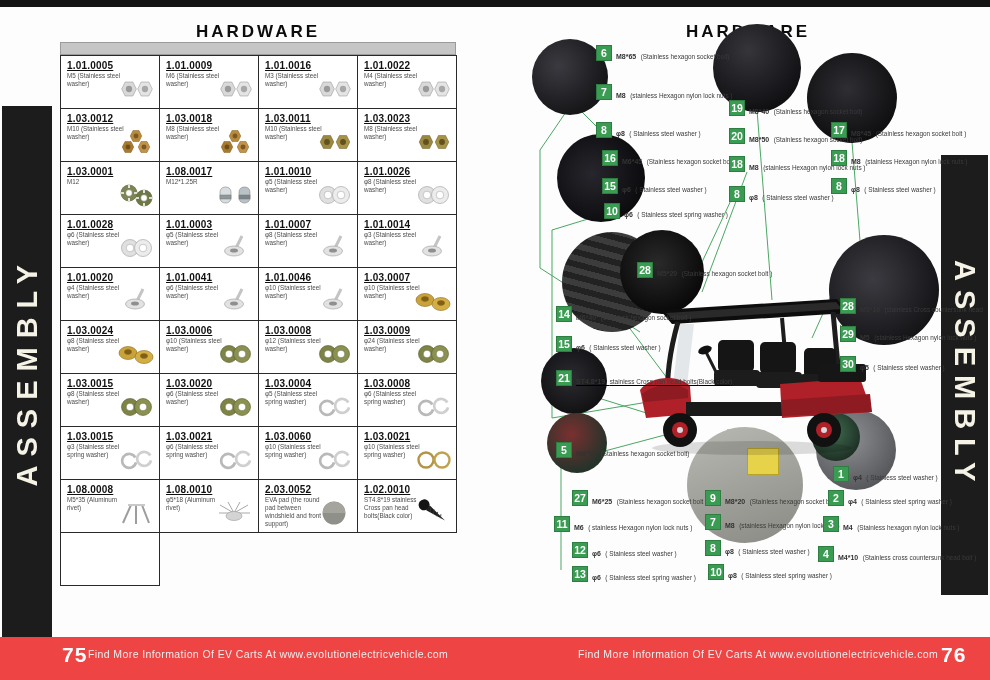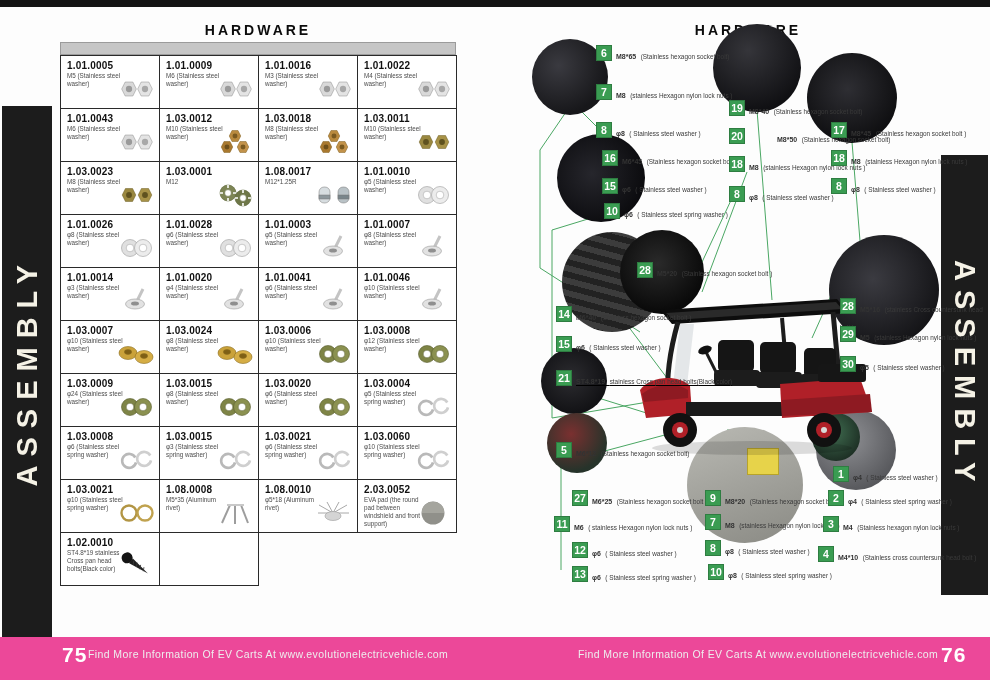--- a/index.html
+++ b/index.html
@@ -7,38 +7,38 @@
           font-family:"Liberation Sans", sans-serif;}
   .top-strip{position:absolute;left:0;top:0;width:990px;height:7px;background:#141414;}
   
   .sidebar{position:absolute;background:#1c1c1c;display:flex;align-items:center;justify-content:center;}
   .sidebar-left{left:2px;top:106px;width:50px;height:531px;}
   .sidebar-right{left:941px;top:155px;width:47px;height:440px;}
   .vtext{color:#f5f2e6;font-weight:bold;font-size:29px;letter-spacing:9px;
          writing-mode:vertical-rl;white-space:nowrap;}
   .vtext.up{transform:rotate(180deg);}
   
-  .footer{position:absolute;left:0;top:637px;width:990px;height:43px;background:#ec4899;}
+  .footer{position:absolute;left:0;top:637px;width:990px;height:43px;background:#ef4444;}
   .page-num{position:absolute;top:6px;color:#fff;font-weight:bold;font-size:21px;letter-spacing:1px;}
   .page-num.pl{left:62px;}
   .page-num.pr{left:941px;}
   .footer-url{position:absolute;top:11px;color:#eee;font-size:10.5px;letter-spacing:0.4px;white-space:nowrap;}
   .footer-url.ul{left:88px;width:330px;text-align:center;}
   .footer-url.ur{left:578px;width:340px;text-align:center;}
   
-  .ptitle{position:absolute;top:22px;font-size:14px;font-weight:bold;letter-spacing:3px;color:#0c0c0c;text-align:center;}
+  .ptitle{position:absolute;top:22px;font-size:17px;font-weight:bold;letter-spacing:3px;color:#0c0c0c;text-align:center;}
   .ptitle.tl{left:60px;width:396px;}
   .ptitle.tr{left:558px;width:380px;}
   .gray-band{position:absolute;left:60px;top:42px;width:396px;height:13px;background:#c6c6c6;border:1px solid #9b9b9b;box-sizing:border-box;}
   
   .hw-table{position:absolute;left:60px;top:55px;width:396px;display:grid;
             grid-template-columns:repeat(4,1fr);border-left:1px solid #2a2a2a;border-top:1px solid #2a2a2a;}
   .cell{position:relative;height:53px;border-right:1px solid #2a2a2a;border-bottom:1px solid #2a2a2a;
         background:#fff;box-sizing:border-box;padding:4px 2px 2px 6px;overflow:hidden;}
-  .cell .code{font-size:10px;font-weight:bold;color:#101010;letter-spacing:0.2px;}
+  .cell .code{font-size:10px;font-weight:bold;color:#101010;letter-spacing:0.2px;text-decoration:underline;}
   .cell .desc{font-size:6.3px;color:#4c4c4c;width:58px;line-height:1.25;margin-top:1px;}
   .cell .pic{position:absolute;right:2px;bottom:5px;width:42px;height:28px;}
   .cell .pic svg{width:100%;height:100%;display:block;}
   
   .callout{position:absolute;}
   .cnum{position:absolute;left:0;top:0;width:16px;height:16px;background:#3a9c52;color:#fff;
         font-size:10.5px;font-weight:bold;display:flex;align-items:center;justify-content:center;
         border:1px solid #2e7d41;box-sizing:border-box;}
   .cbody{margin-left:20px;width:95px;}
   .cpart{font-size:7px;color:#333;font-weight:bold;line-height:1.2;}
@@ -100,32 +100,20 @@
             <polygon points="7,10.149999999999999 14,6.6499999999999995 21,10.149999999999999 21,17.85 14,21.35 7,17.85" fill="#d9d9d9" stroke="#8f8f8f" stroke-width="0.5" transform="rotate(90 14 14)"></polygon>
    <circle cx="14" cy="14" r="3.15" fill="#9a9a9a"></circle>
             <polygon points="23,10.149999999999999 30,6.6499999999999995 37,10.149999999999999 37,17.85 30,21.35 23,17.85" fill="#e4e4e4" stroke="#8f8f8f" stroke-width="0.5" transform="rotate(90 30 14)"></polygon>
    <circle cx="30" cy="14" r="3.15" fill="#a8a8a8"></circle>
           </svg>
         </div>
       </div>
       <div class="cell">
         <div class="code">1.01.0022</div>
        <div class="desc">M4 (Stainless steel washer)</div>
-       <div class="pic">
-          <svg viewBox="0 0 42 28">
-            <polygon points="7,10.149999999999999 14,6.6499999999999995 21,10.149999999999999 21,17.85 14,21.35 7,17.85" fill="#d9d9d9" stroke="#8f8f8f" stroke-width="0.5" transform="rotate(90 14 14)"></polygon>
-   <circle cx="14" cy="14" r="3.15" fill="#9a9a9a"></circle>
-            <polygon points="23,10.149999999999999 30,6.6499999999999995 37,10.149999999999999 37,17.85 30,21.35 23,17.85" fill="#e4e4e4" stroke="#8f8f8f" stroke-width="0.5" transform="rotate(90 30 14)"></polygon>
-   <circle cx="30" cy="14" r="3.15" fill="#a8a8a8"></circle>
-          </svg>
-        </div>
-      </div>
-      <div class="cell">
-        <div class="code">1.01.0043</div>
-       <div class="desc">M6 (Stainless steel washer)</div>
        <div class="pic">
           <svg viewBox="0 0 42 28">
             <polygon points="7,10.149999999999999 14,6.6499999999999995 21,10.149999999999999 21,17.85 14,21.35 7,17.85" fill="#d9d9d9" stroke="#8f8f8f" stroke-width="0.5" transform="rotate(90 14 14)"></polygon>
    <circle cx="14" cy="14" r="3.15" fill="#9a9a9a"></circle>
             <polygon points="23,10.149999999999999 30,6.6499999999999995 37,10.149999999999999 37,17.85 30,21.35 23,17.85" fill="#e4e4e4" stroke="#8f8f8f" stroke-width="0.5" transform="rotate(90 30 14)"></polygon>
    <circle cx="30" cy="14" r="3.15" fill="#a8a8a8"></circle>
           </svg>
         </div>
       </div>
       <div class="cell">
@@ -635,21 +623,21 @@
       <div class="callout" style="left: 604px; top: 203px;"><span class="cnum">10</span>
      <span class="cbody">
        <span class="cpart">φ6</span>
        <span class="cdesc">( Stainless steel spring washer )</span>
      </span></div>
       <div class="callout" style="left: 729px; top: 100px;"><span class="cnum">19</span>
      <span class="cbody">
        <span class="cpart">M8*40</span>
        <span class="cdesc">(Stainless hexagon socket bolt)</span>
      </span></div>
-      <div class="callout" style="left: 729px; top: 128px; padding-left: 28px;"><span class="cnum">20</span>
+      <div class="callout" style="left: 729px; top: 128px;"><span class="cnum">20</span>
      <span class="cbody">
        <span class="cpart">M8*50</span>
        <span class="cdesc">(Stainless hexagon socket bolt)</span>
      </span></div>
       <div class="callout" style="left: 729px; top: 156px;"><span class="cnum">18</span>
      <span class="cbody">
        <span class="cpart">M8</span>
        <span class="cdesc">(stainless Hexagon nylon lock nuts )</span>
      </span></div>
       <div class="callout" style="left: 729px; top: 186px;"><span class="cnum">8</span>

